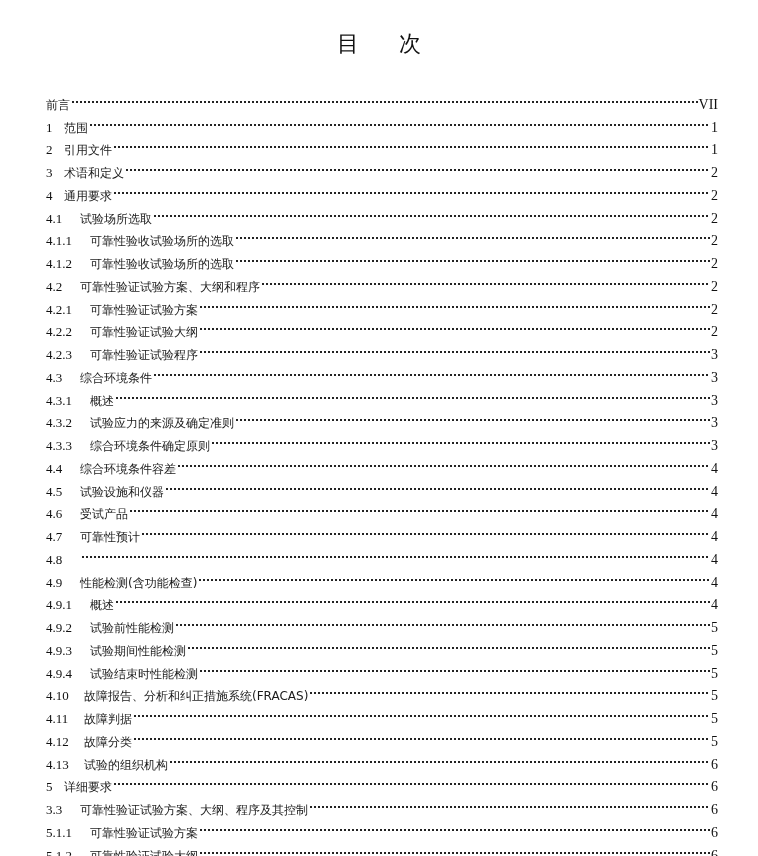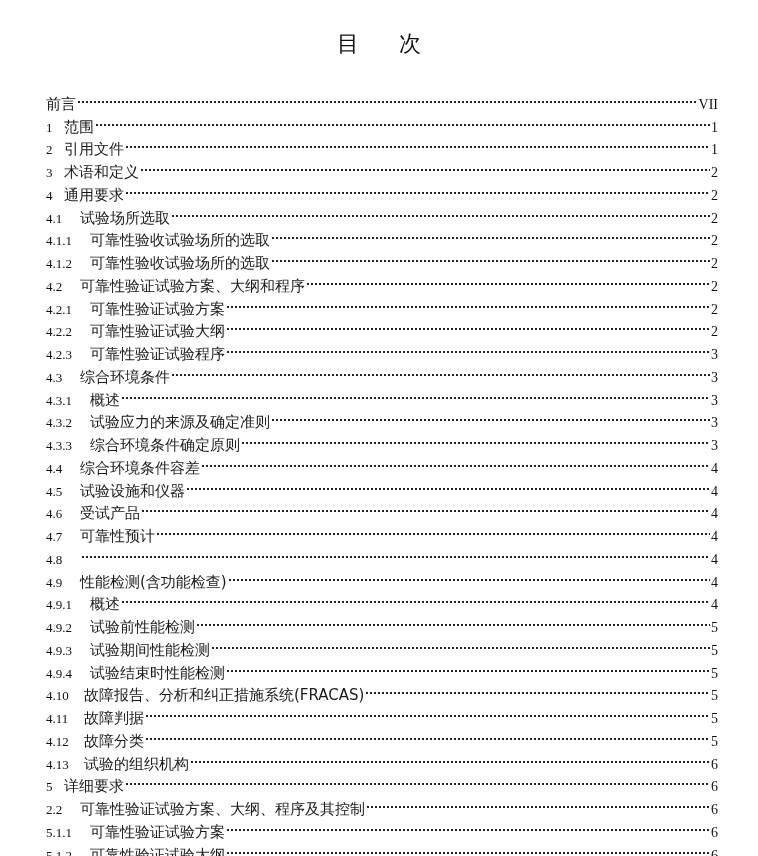--- a/index.html
+++ b/index.html
@@ -51,21 +51,21 @@
       font-size: 13px;
       flex: 0 0 auto;
     }
     .lvl0 .num { width: 18px; }
     .lvl1 .num { width: 34px; }
     .lvl2 .num { width: 44px; }
     .lvl1w .num { width: 38px; }
     .text {
       flex: 0 0 auto;
       font-family: "DejaVu Sans", "Liberation Sans", sans-serif;
-      font-size: 15px;
+      font-size: 12px;
       color: #1a1a1a;
     }
     .dots {
       flex: 1 1 auto;
       overflow: hidden;
       margin: 0 1px;
       position: relative;
       height: 22.75px;
     }
     .dots::before {
@@ -273,21 +273,21 @@
       <span class="dots"></span>
       <span class="page">6</span>
     </div>
     <div class="row lvl0">
       <span class="num">5</span>
       <span class="text">详细要求</span>
       <span class="dots"></span>
       <span class="page">6</span>
     </div>
     <div class="row lvl1">
-      <span class="num">2.2</span>
+      <span class="num">3.3</span>
       <span class="text">可靠性验证试验方案、大纲、程序及其控制</span>
       <span class="dots"></span>
       <span class="page">6</span>
     </div>
     <div class="row lvl2">
       <span class="num">5.1.1</span>
       <span class="text">可靠性验证试验方案</span>
       <span class="dots"></span>
       <span class="page">6</span>
     </div>

